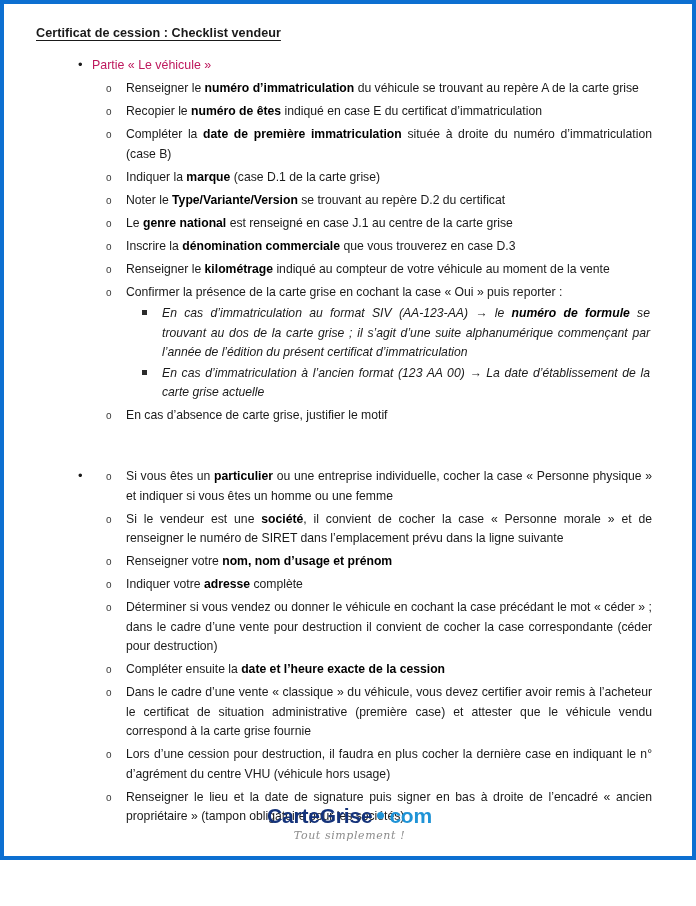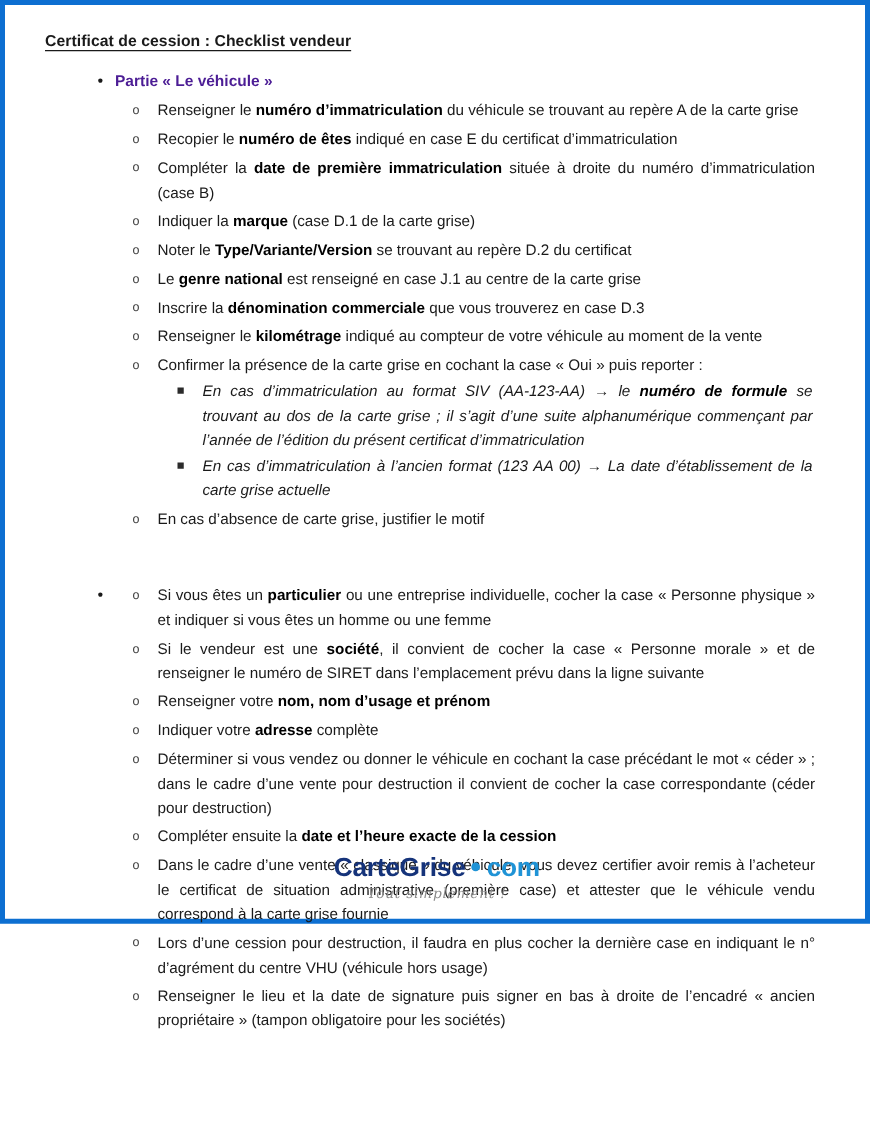--- a/index.html
+++ b/index.html
@@ -12,21 +12,21 @@
     height: 906px;
     font-family: "Liberation Sans", sans-serif;
     color: #1a1a1a;
     overflow: hidden;
   }
 
   #page {
     position: relative;
     box-sizing: border-box;
     width: 696px;
-    height: 739px;
+    height: 860px;
     border: 4px solid #0d6fd1;
     background: #ffffff;
     padding: 14px 38px 10px 22px;
   }
 
   
   .doc-title {
     font-size: 12.6px;
     font-weight: bold;
     color: #1a1a1a;
@@ -50,23 +50,23 @@
   li.l1 > .bullet1 {
     position: absolute;
     left: 52px;
     top: 0px;
     font-size: 13px;
     line-height: 18px;
     color: #1a1a1a;
   }
   .l1-title {
     font-size: 12.4px;
-    font-weight: bold;
+    font-weight: normal;
     line-height: 18px;
-    color: #4c1d95;
+    color: #be185d;
   }
 
   ul.lvl2 {
     list-style: none;
     margin: 5px 0 0 0;
     padding: 0;
   }
   li.l2 {
     position: relative;
     padding-left: 34px;

